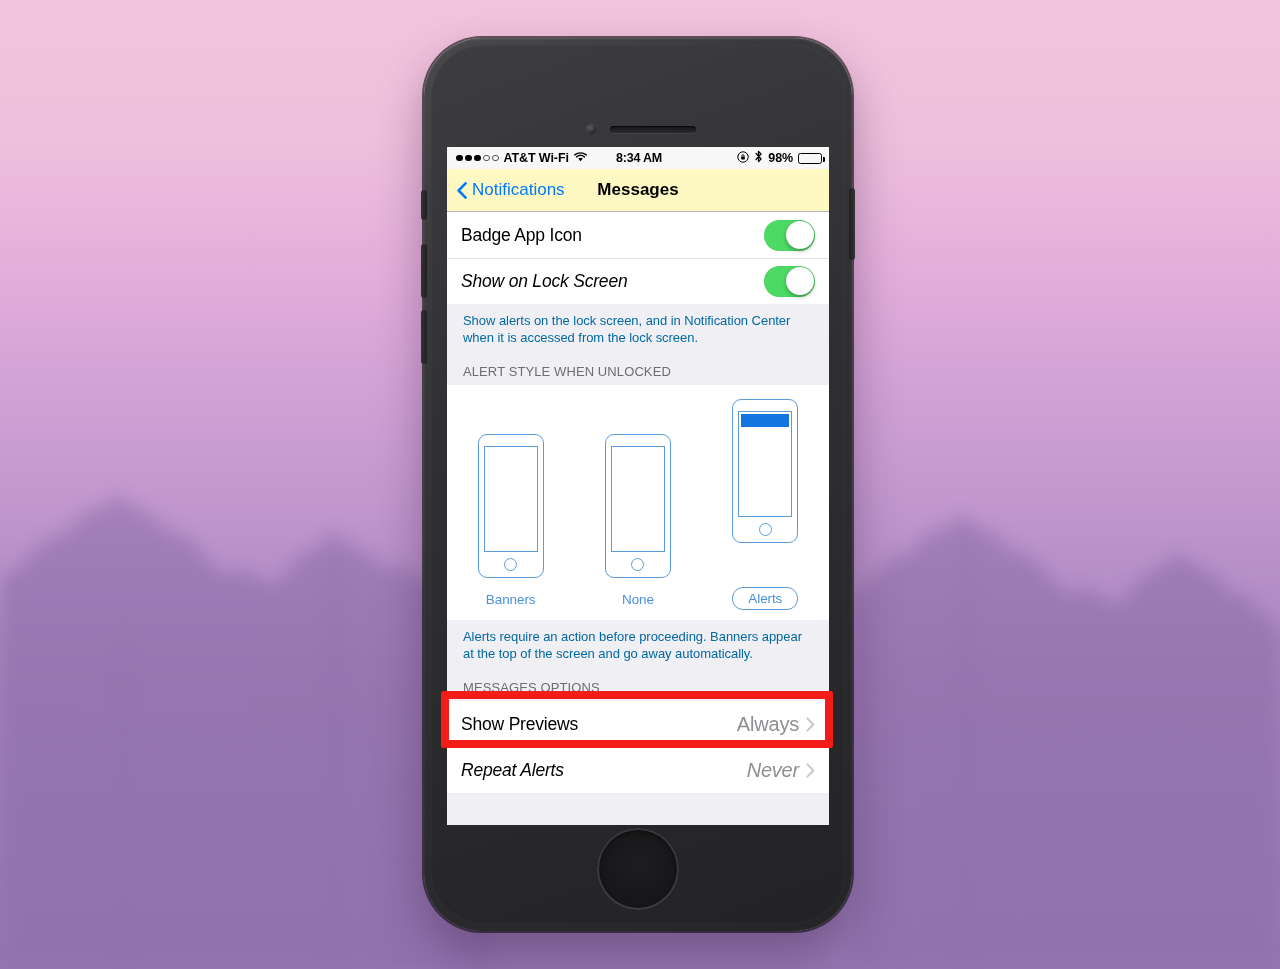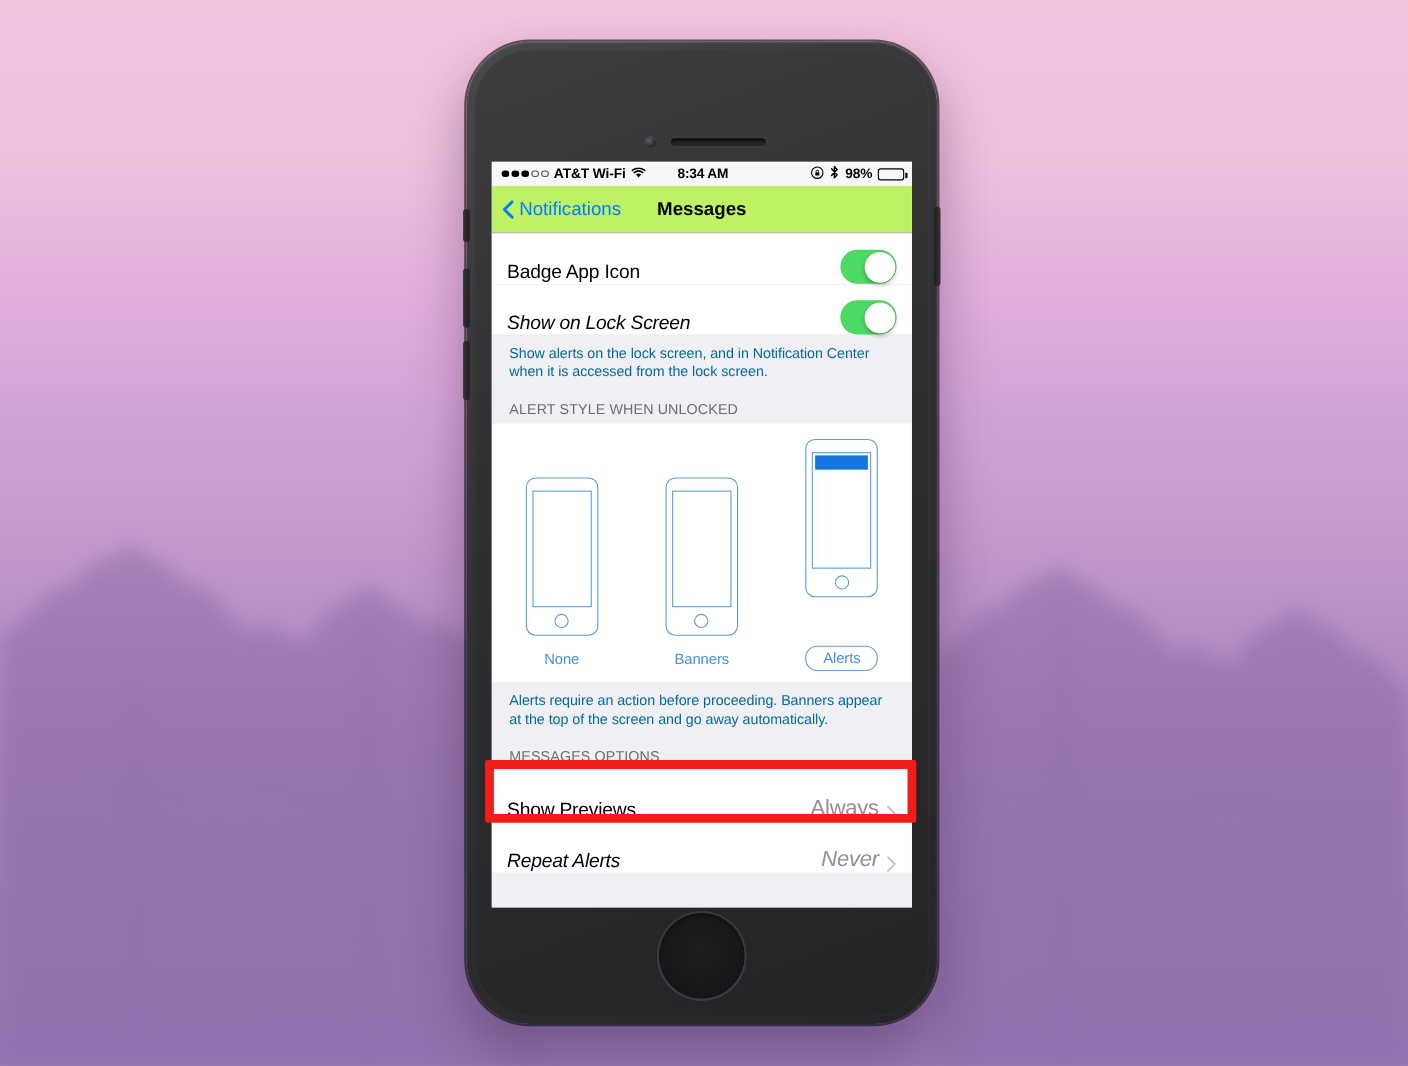--- a/index.html
+++ b/index.html
@@ -140,21 +140,21 @@
   }
   .battery::after {
     content: ""; position: absolute; right: -3.6px; top: 3px;
     width: 2px; height: 5px; background: #000; border-radius: 0 1px 1px 0;
   }
   .battery-fill { height: 100%; width: 98%; background: #000; border-radius: 1px; }
 
   
   .navbar {
     height: 43px;
-    background: #bef264;
+    background: #fef9c3;
     border-bottom: .5px solid #b7b7b9;
     display: flex;
     align-items: center;
     position: relative;
     padding: 0 10px;
   }
   .back-btn {
     display: flex; align-items: center; gap: 5px;
     color: #007aff; font-size: 17px; cursor: pointer;
   }
@@ -169,21 +169,21 @@
   
   .content {
     height: calc(100% - 65px);
     background: #efeff4;
     overflow: hidden;
   }
   .group { background: #fff; }
   .row {
     height: 46px;
     display: flex;
-    align-items: flex-end;
+    align-items: center;
     padding: 0 14px;
     background: #fff;
     cursor: pointer;
   }
   .row + .row { box-shadow: inset 0 .5px 0 #c8c7cc; font-style: italic; }
   .row-label { font-size: 17.5px; color: #000; flex: 1; letter-spacing: -.2px; }
   .row-value { font-size: 20px; color: #8e8e93; margin-right: 7px; letter-spacing: -.2px; margin-left: 12px; }
   .chevron-right { width: 9px; height: 15px; flex: 0 0 auto; }
 
   
@@ -395,28 +395,28 @@
       <div class="group-footer">Show alerts on the lock screen, and in Notification Center when it is accessed from the lock screen.</div>
 
       <div class="group-header">ALERT STYLE WHEN UNLOCKED</div>
 
       <div class="alert-picker">
         <div class="alert-opt">
           <div class="phone-glyph">
             <div class="glyph-screen"></div>
             <div class="glyph-home"></div>
           </div>
-          <div class="alert-caption">None</div>
+          <div class="alert-caption">Banners</div>
         </div>
         <div class="alert-opt">
           <div class="phone-glyph">
             <div class="glyph-screen"></div>
             <div class="glyph-home"></div>
           </div>
-          <div class="alert-caption">Banners</div>
+          <div class="alert-caption">None</div>
         </div>
         <div class="alert-opt selected">
           <div class="phone-glyph">
             <div class="glyph-screen">
                 <div class="glyph-banner"></div>
               </div>
             <div class="glyph-home"></div>
           </div>
           <div class="alert-caption">Alerts</div>
         </div>

